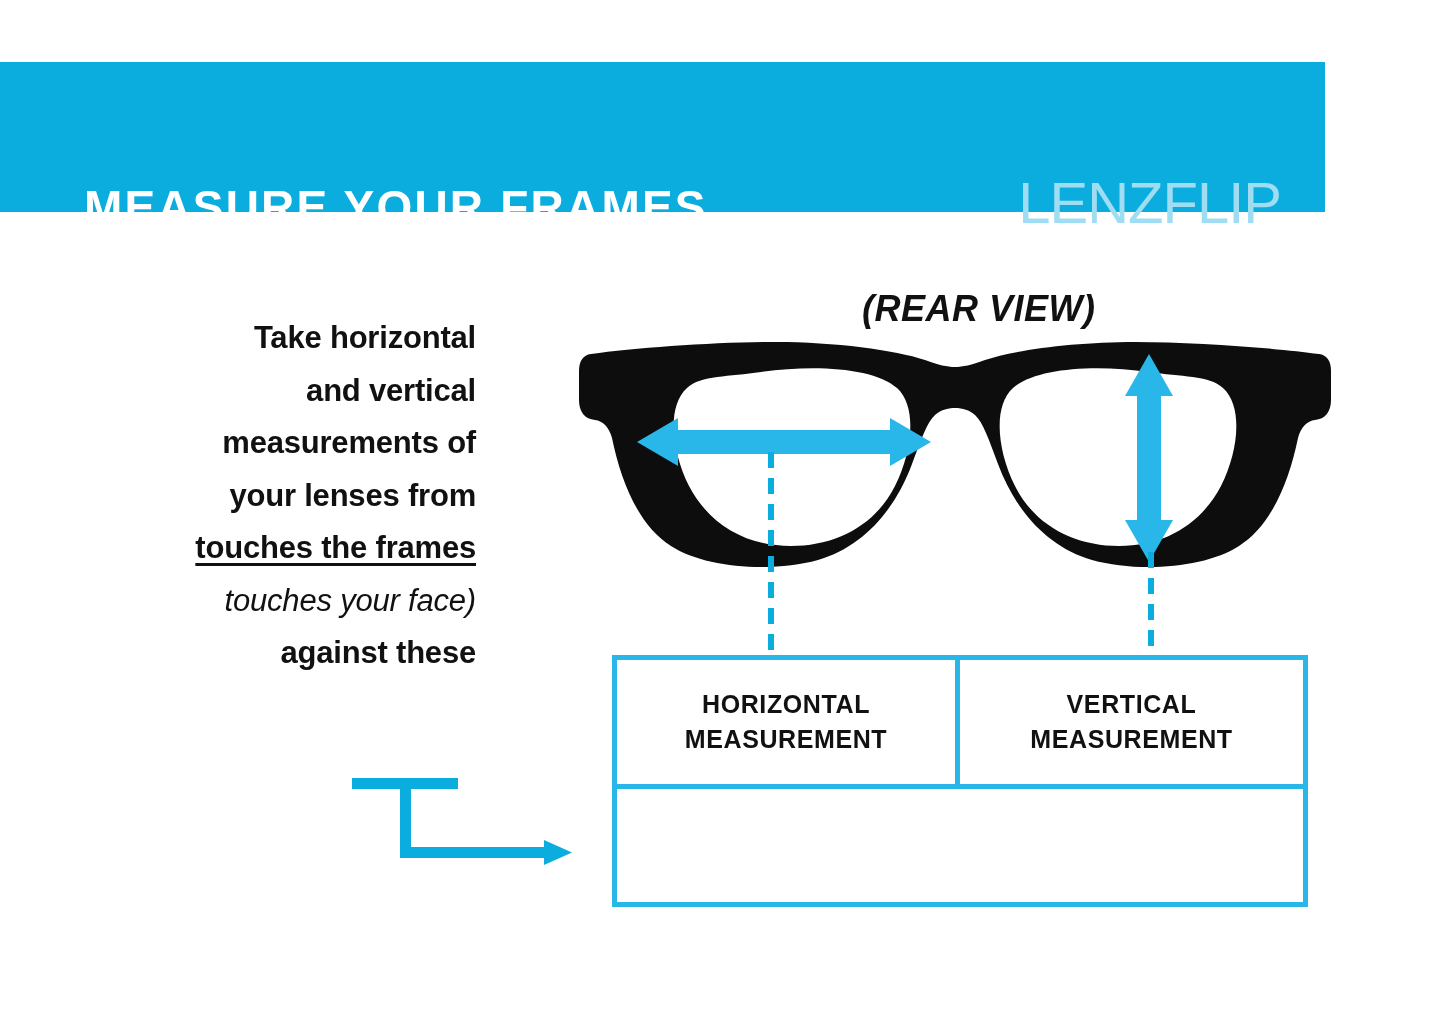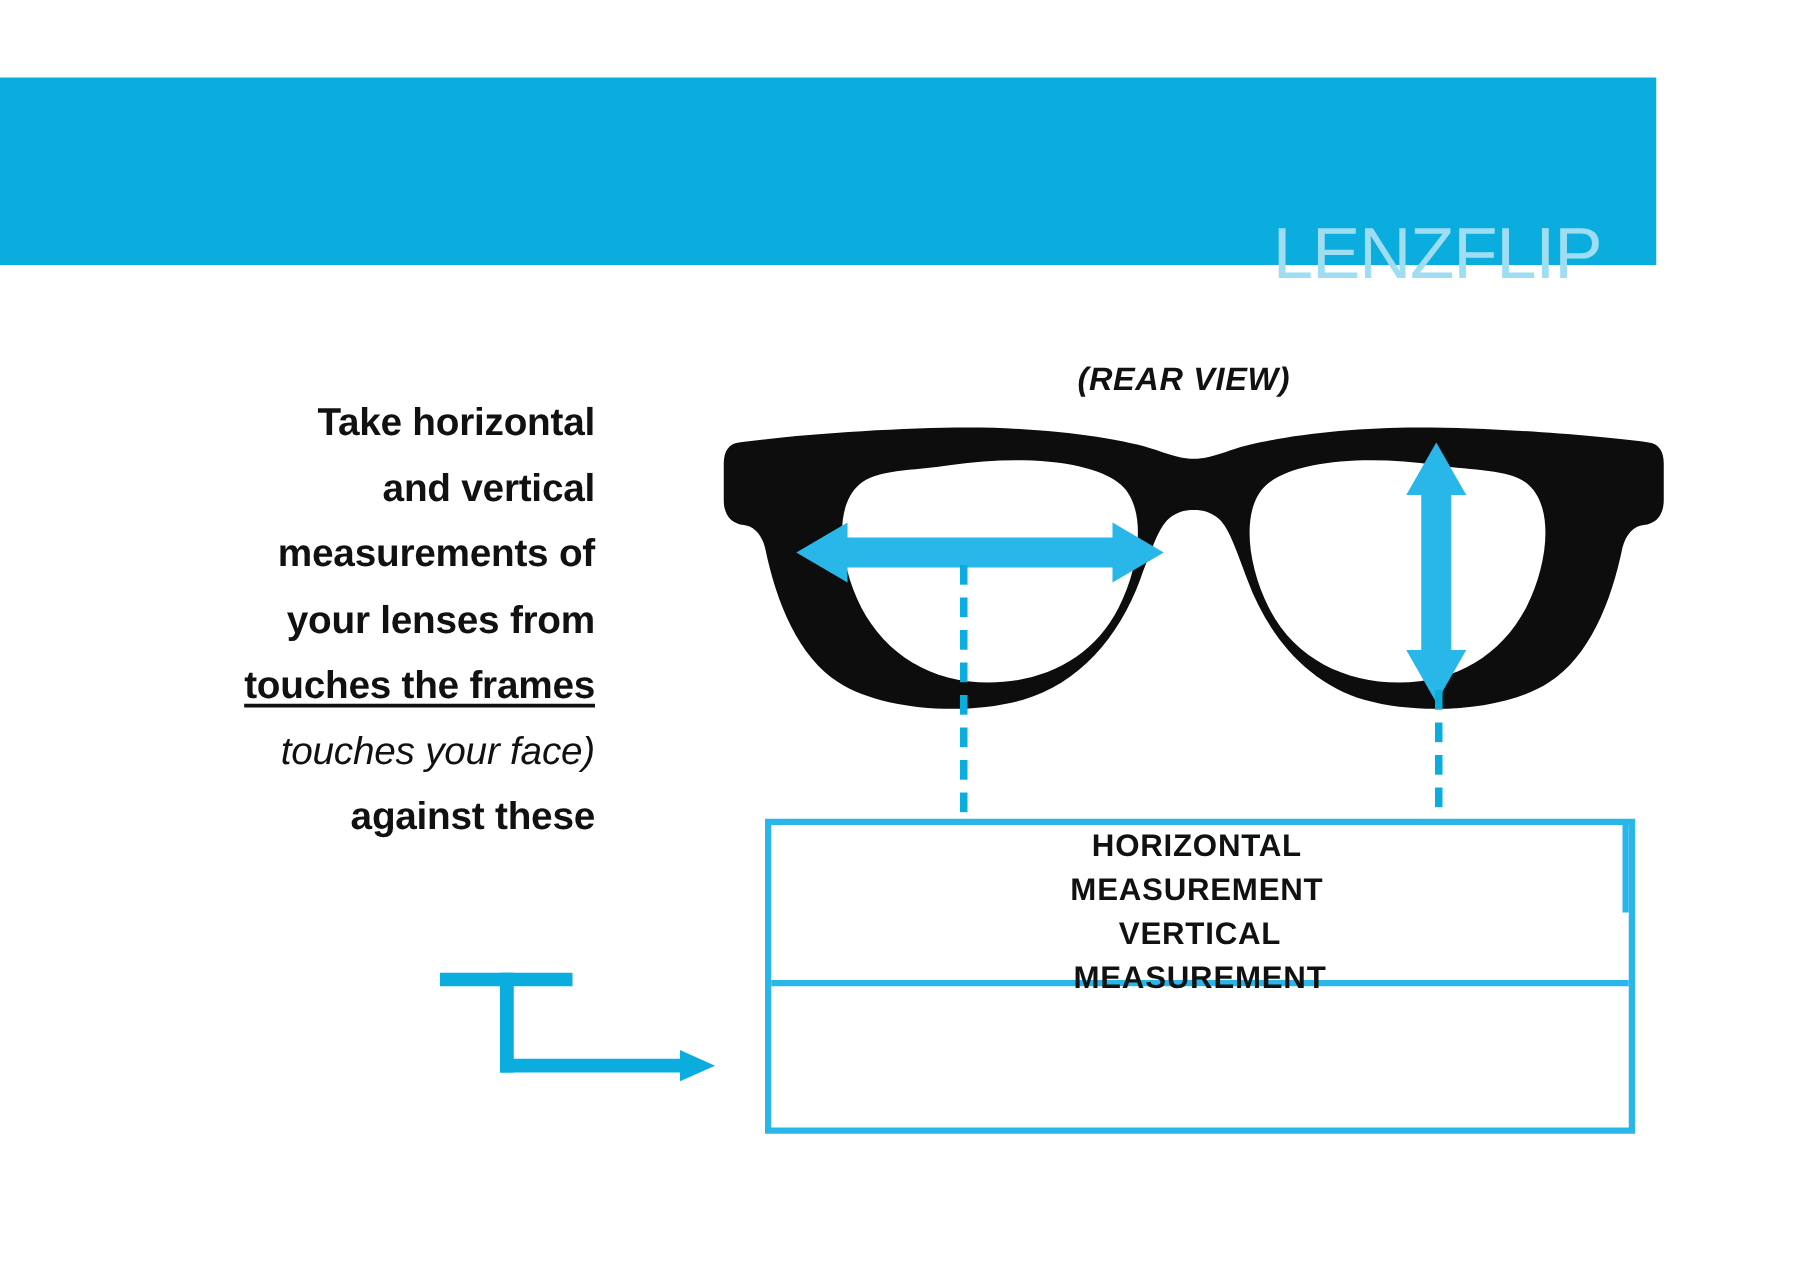--- a/index.html
+++ b/index.html
@@ -89,21 +89,21 @@
   }
 
   
   #rear-view-label {
     position: absolute;
     left: 862px;
     top: 288px;
     font-family: "Liberation Sans", sans-serif;
     font-style: italic;
     font-weight: bold;
-    font-size: 26px;
+    font-size: 36px;
     letter-spacing: 0.5px;
     color: #111111;
     white-space: nowrap;
   }
   #glasses-art {
     position: absolute;
     left: 575px;
     top: 330px;
     width: 760px;
     height: 250px;
@@ -138,21 +138,20 @@
     height: 252px;
     border: 5px solid #29B6E8;
     box-sizing: border-box;
     display: flex;
     flex-direction: column;
     background: #ffffff;
   }
   .tbl-row {
     display: flex;
     width: 100%;
-    flex-direction: column;
   }
   .tbl-row.header-row { height: 129px; }
   .tbl-row.value-row  { height: 118px; }
   .tbl-cell {
     flex: 1 1 50%;
     display: flex;
     align-items: center;
     justify-content: center;
     position: relative;
     box-sizing: border-box;
@@ -193,20 +192,21 @@
     white-space: nowrap;
   }
   #footnote .mark { margin-right: 3px; }
 </style>
 </head>
 <body>
 
 <div id="page">
 
   <div id="header-bar">
+    <div id="header-title">MEASURE YOUR FRAMES</div>
     <div id="brand-logo">LENZFLIP</div>
   </div>
 
   <div id="left-copy">
     <div class="copy-line">Take horizontal</div>
     <div class="copy-line">and vertical</div>
     <div class="copy-line">measurements of</div>
     <div class="copy-line">your lenses from</div>
     <div class="copy-line underlined">touches the frames</div>
     <div class="copy-line italic">touches your face)</div>

